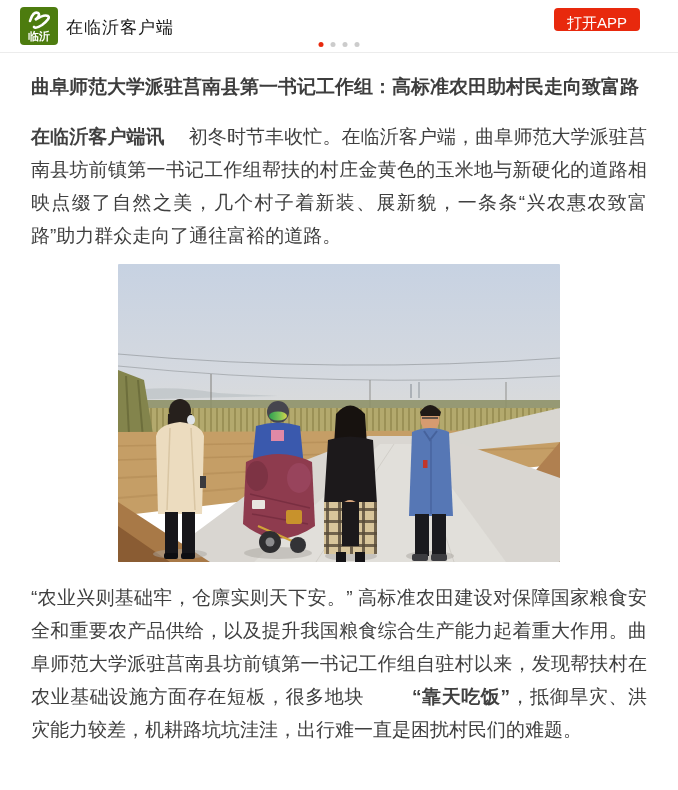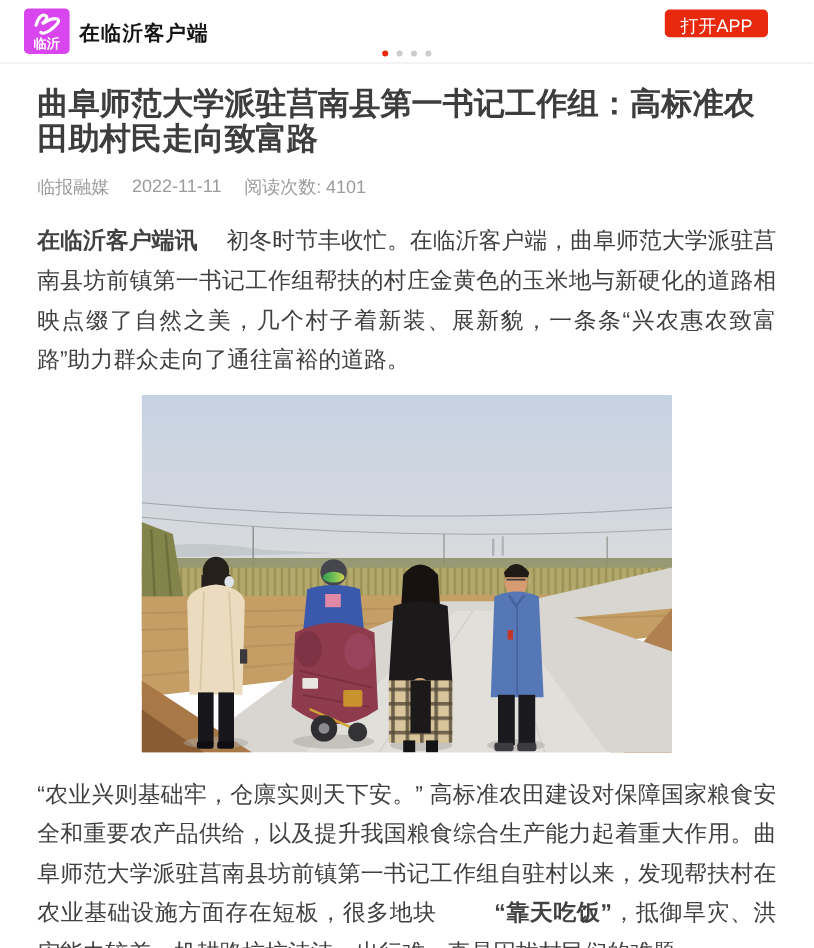--- a/index.html
+++ b/index.html
@@ -2,35 +2,35 @@
 <html><head>
 <meta charset="utf-8">
 <style>
   html,body { margin:0; padding:0; background:#ffffff; }
   .page { position:relative; width:678px; min-height:790px; background:#fff;
           font-family:"Liberation Sans", sans-serif; }
 
   
   .header { position:relative; height:52px; border-bottom:1px solid #ececec; }
   .logo { position:absolute; left:20px; top:7px; width:38px; height:38px;
-          background:#d946ef; border-radius:4px; overflow:hidden; cursor:pointer; }
+          background:#4d7c0f; border-radius:4px; overflow:hidden; cursor:pointer; }
   .logo svg { display:block; }
   .app-name { position:absolute; left:66px; top:16px; font-size:17px;
-              font-weight:700; color:#151515; letter-spacing:1px; }
+              font-weight:400; color:#151515; letter-spacing:1px; }
   .open-app { position:absolute; right:38px; top:8px; height:23px; padding:0 13px;
               background:#e8290d; color:#fff; font-size:15px; line-height:30px;
               border:none; border-radius:4px; cursor:pointer; }
   .dots { position:absolute; left:50%; transform:translateX(-50%); bottom:5px;
           display:flex; gap:7px; }
   .dot { width:5px; height:5px; border-radius:50%; background:#cccccc; cursor:pointer; }
   .dot.active { background:#e8290d; }
 
   
   .article { padding:0 31px 18px; }
-  .title { margin:19px 0 0; font-size:26px; line-height:29px; font-weight:700;
+  .title { margin:19px 0 0; font-size:19px; line-height:29px; font-weight:700;
            color:#3d3d3d; }
   .byline { margin-top:17px; display:flex; gap:19px; font-size:15px; color:#9c9c9c; }
   .byline .views-label { margin-right:4px; }
   .para { margin:19px 0 0; font-size:19px; line-height:33px; color:#404040;
           text-align:justify; }
   .para .lead { font-weight:700; margin-right:24px; }
   .para .bold-phrase { font-weight:700;margin-left:48px; }
   .photo-wrap { margin:12px 0 0; display:flex; justify-content:center; }
   .photo-wrap svg { display:block; border-radius:1px; }
 </style>
@@ -53,27 +53,20 @@
       <span class="dot"></span>
       <span class="dot"></span>
       <span class="dot"></span>
     </div>
   </div>
 
   <div class="article">
 
     <h1 class="title">曲阜师范大学派驻莒南县第一书记工作组：高标准农田助村民走向致富路</h1>
 
-    <div class="byline">
-      <span>临报融媒</span>
-      <span>2022-11-11</span>
-      <span>
-        <span class="views-label">阅读次数:</span><span>4101</span>
-      </span>
-    </div>
 
     <p class="para">
       <span class="lead">在临沂客户端讯</span><span>初冬时节丰收忙。在临沂客户端，曲阜师范大学派驻莒南县坊前镇第一书记工作组帮扶的村庄金黄色的玉米地与新硬化的道路相映点缀了自然之美，几个村子着新装、展新貌，一条条“兴农惠农致富路”助力群众走向了通往富裕的道路。</span>
     </p>
 
     <div class="photo-wrap">
       <svg width="442" height="298" viewBox="0 0 442 298">
         <defs>
           <linearGradient id="sky" x1="0" y1="0" x2="0" y2="1">
             <stop offset="0" stop-color="#c7d2e2"></stop>

